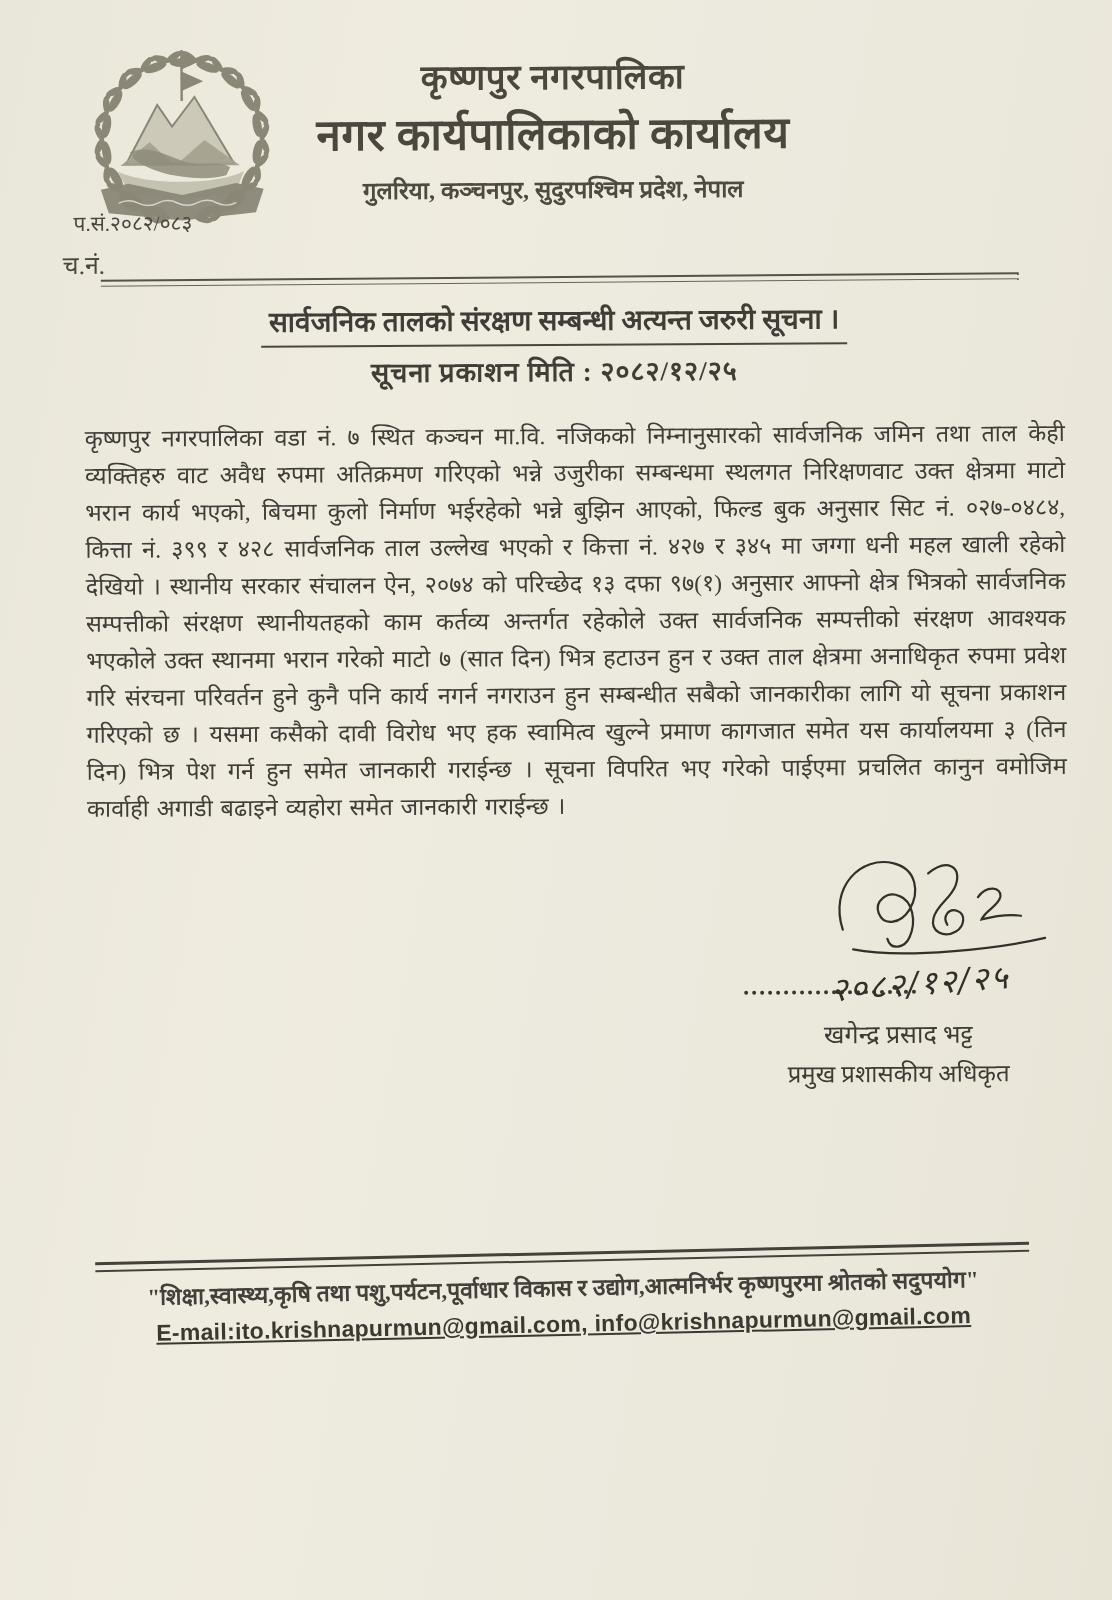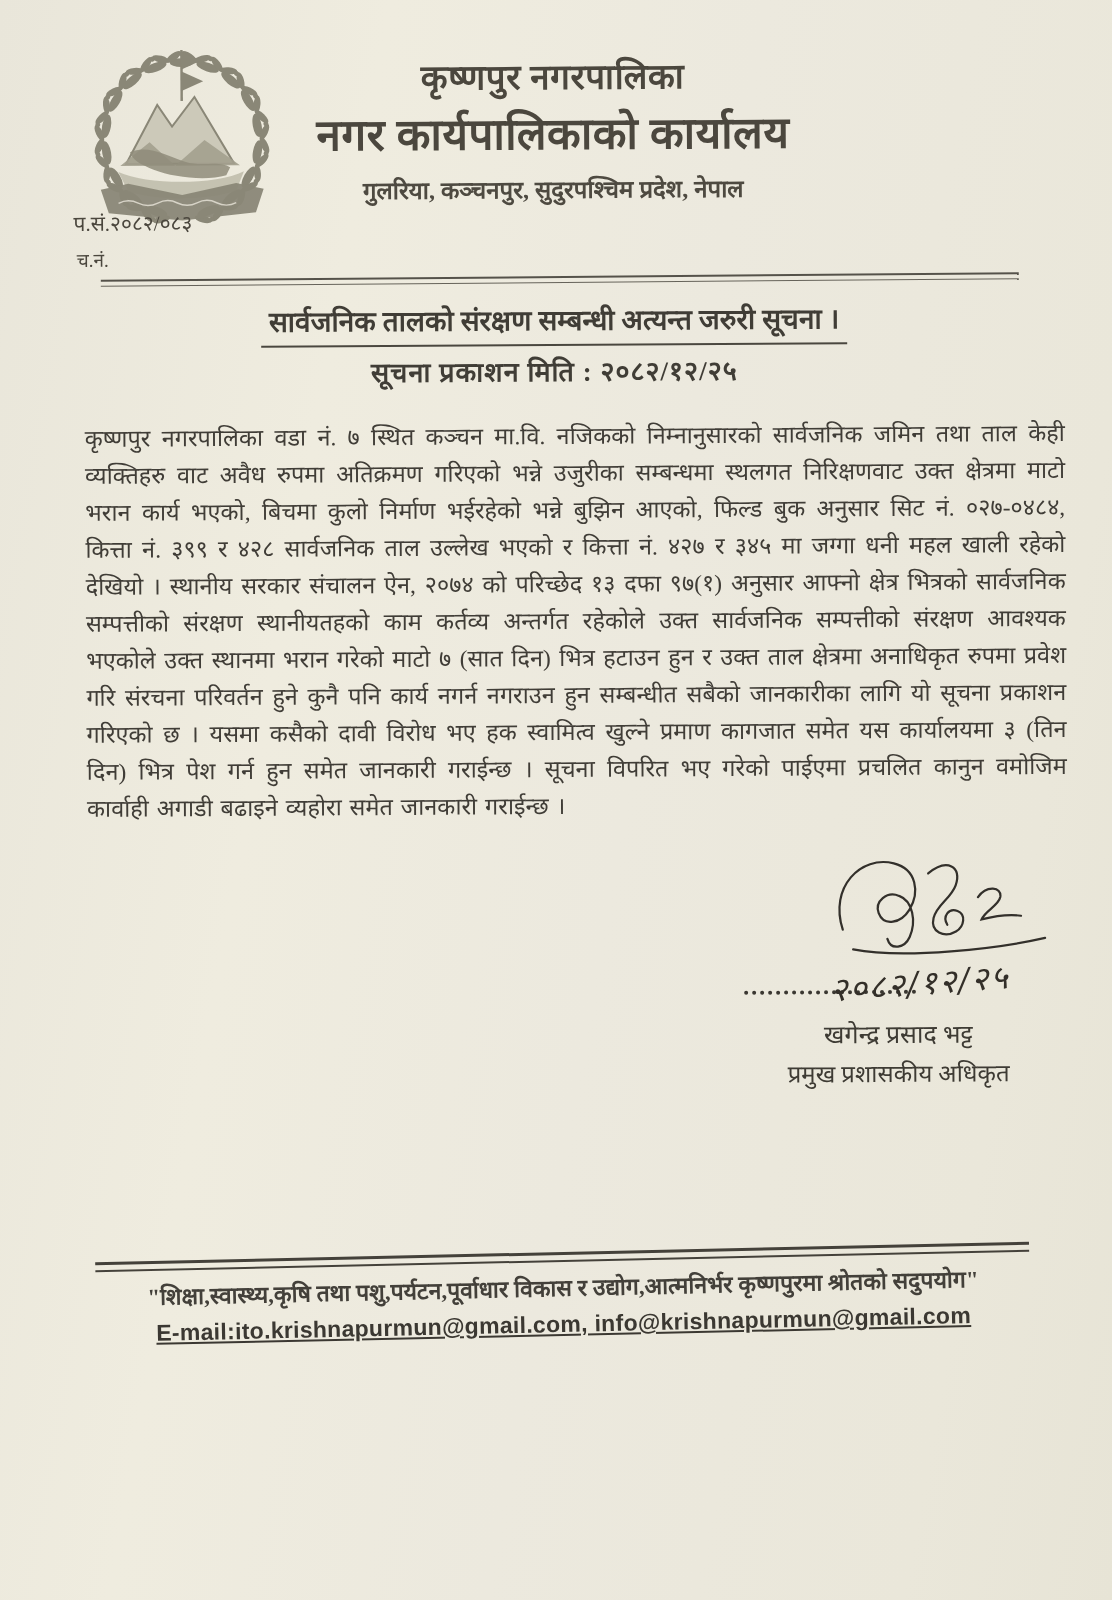--- a/index.html
+++ b/index.html
@@ -16,21 +16,21 @@
   }
   .content{position:absolute;inset:0;transform:rotate(-0.35deg);transform-origin:50% 40%;}
 
   
   .emblem{position:absolute;left:82px;top:42px;width:206px;height:180px;}
   .h-line{position:absolute;left:0;width:100%;text-align:center;color:#4b473e;}
   .h-municipality{top:52px;font-size:35px;font-weight:700;letter-spacing:.5px;}
   .h-office{top:102px;font-size:44px;font-weight:700;letter-spacing:.5px;}
   .h-address{top:172px;font-size:24px;font-weight:600;color:#4e4a41;}
   .ref-no{position:absolute;left:76px;top:206px;font-size:21px;color:#4b473e;font-family:Liberation Serif, serif;}
-  .dispatch-no{position:absolute;left:79px;top:244px;font-size:19px;color:#4b473e;}
+  .dispatch-no{position:absolute;left:65px;top:244px;font-size:25px;color:#4b473e;}
   .rule-double{
     position:absolute;left:103px;top:276px;width:918px;height:4px;
     border-top:2px solid #55524a;border-bottom:1px solid #66635a;
     transform:rotate(-0.12deg);
   }
 
   
   .subject-wrap{position:absolute;left:0;top:300px;width:100%;text-align:center;}
   .subject{
     display:inline-block;font-size:28px;font-weight:700;color:#403d36;

